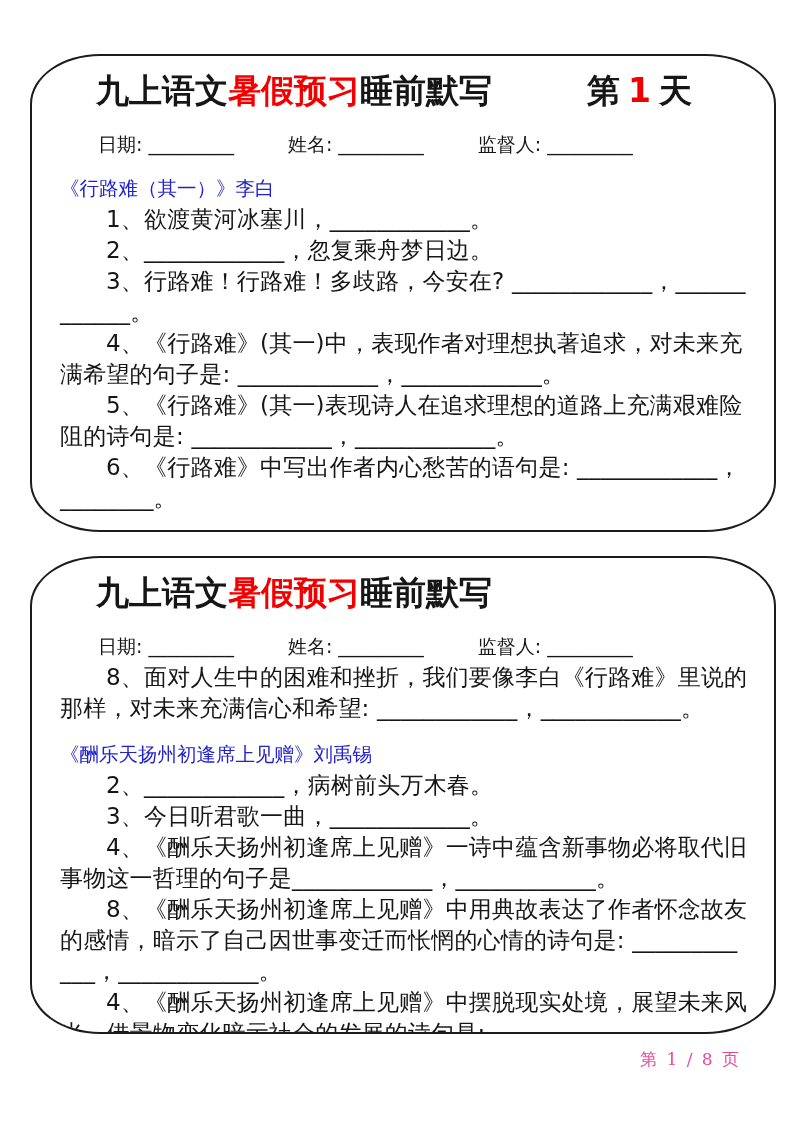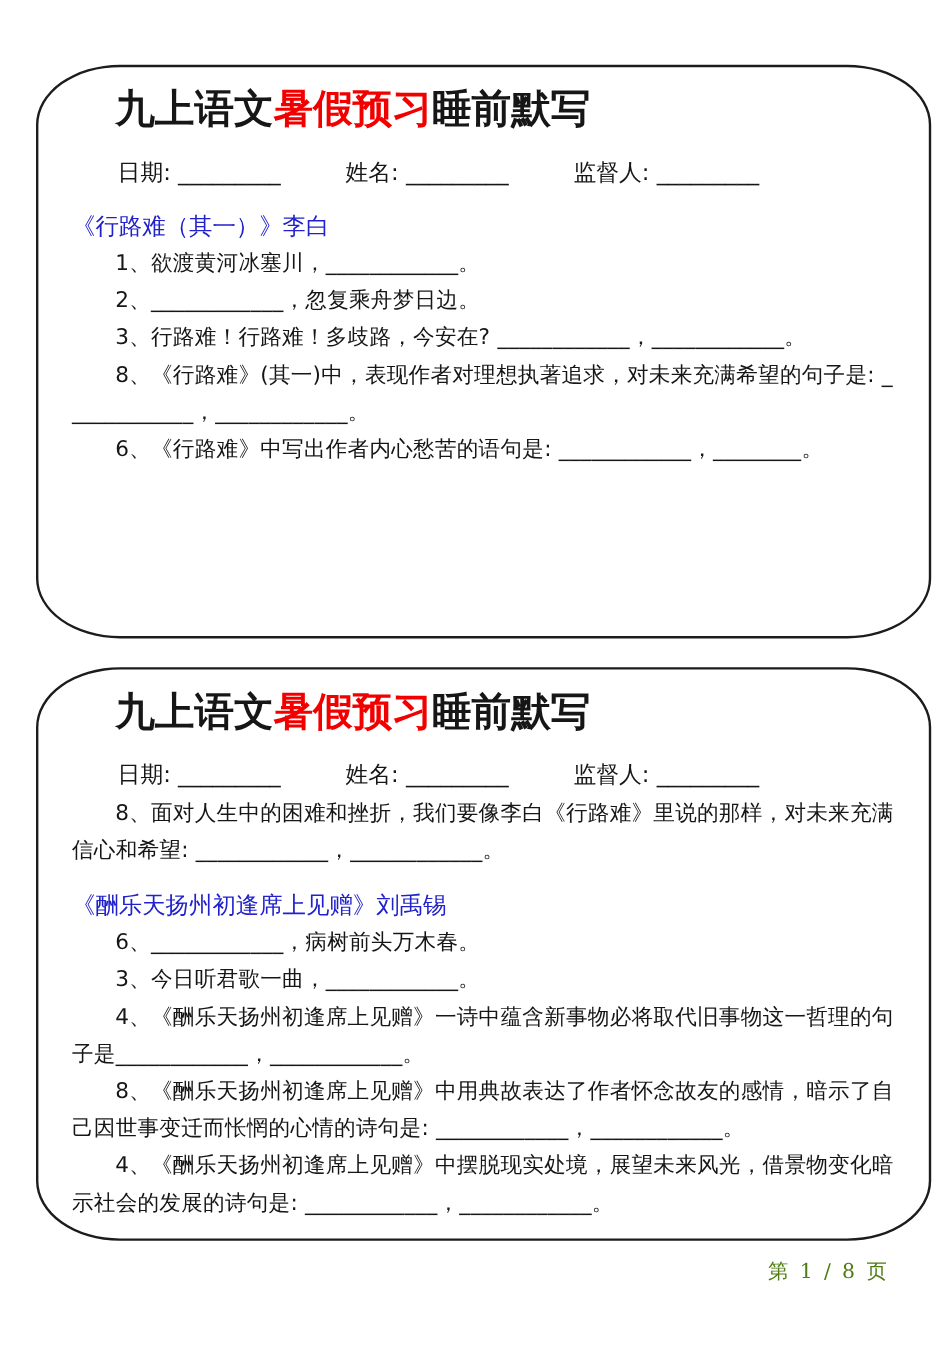--- a/index.html
+++ b/index.html
@@ -57,73 +57,75 @@
   .body{margin-top:2px;}
   .poem-title{
     color:var(--blue);
     font-size:19.5px;
     line-height:30px;
     font-weight:500;
     text-indent:0;
     margin-top:16px;
   }
   p.q{
-    font-size:18px;
+    font-size:23px;
     line-height:31px;
     text-indent:2em;
     word-break:break-all;
     letter-spacing:0.2px;
   }
   .footer{
     position:absolute;
     right:52px;
     top:1048px;
     font-size:17px;
     font-family:"DejaVu Serif","Liberation Serif",serif;
-    color:#4d7c0f;
+    color:#ec4899;
     letter-spacing:2px;
   }
 </style>
 </head>
 <body>
 
 <div class="page">
 
   <section class="card card-1">
     <h1 class="title-row">
       <span class="title-left"><span>九上语文</span><span class="hl">暑假预习</span><span>睡前默写</span></span>
+      <span class="day"><span>第</span><span class="num">1</span><span>天</span></span>
     </h1>
     <div class="meta-row">
       <span class="meta-field"><span>日期:</span><span class="blank">_________</span></span>
       <span class="meta-field"><span>姓名:</span><span class="blank">_________</span></span>
       <span class="meta-field"><span>监督人:</span><span class="blank">_________</span></span>
     </div>
     <div class="body">
       <p class="poem-title">《行路难（其一）》李白</p>
       <p class="q">1、欲渡黄河冰塞川，____________。</p>
       <p class="q">2、____________，忽复乘舟梦日边。</p>
       <p class="q">3、行路难！行路难！多歧路，今安在? ____________，____________。</p>
-      <p class="q">8、《行路难》(其一)中，表现作者对理想执著追求，对未来充满希望的句子是: ____________，____________。</p>
+      <p class="q">4、《行路难》(其一)中，表现作者对理想执著追求，对未来充满希望的句子是: ____________，____________。</p>
+      <p class="q">5、《行路难》(其一)表现诗人在追求理想的道路上充满艰难险阻的诗句是: ____________，____________。</p>
       <p class="q">6、《行路难》中写出作者内心愁苦的语句是: ____________，________。</p>
     </div>
   </section>
 
   <section class="card card-2">
     <h1 class="title-row">
       <span class="title-left"><span>九上语文</span><span class="hl">暑假预习</span><span>睡前默写</span></span>
     </h1>
     <div class="meta-row">
       <span class="meta-field"><span>日期:</span><span class="blank">_________</span></span>
       <span class="meta-field"><span>姓名:</span><span class="blank">_________</span></span>
       <span class="meta-field"><span>监督人:</span><span class="blank">_________</span></span>
     </div>
     <div class="body">
       <p class="q">8、面对人生中的困难和挫折，我们要像李白《行路难》里说的那样，对未来充满信心和希望: ____________，____________。</p>
       <p class="poem-title">《酬乐天扬州初逢席上见赠》刘禹锡</p>
-      <p class="q">6、____________，病树前头万木春。</p>
+      <p class="q">2、____________，病树前头万木春。</p>
       <p class="q">3、今日听君歌一曲，____________。</p>
       <p class="q">4、《酬乐天扬州初逢席上见赠》一诗中蕴含新事物必将取代旧事物这一哲理的句子是____________，____________。</p>
       <p class="q">8、《酬乐天扬州初逢席上见赠》中用典故表达了作者怀念故友的感情，暗示了自己因世事变迁而怅惘的心情的诗句是: ____________，____________。</p>
       <p class="q">4、《酬乐天扬州初逢席上见赠》中摆脱现实处境，展望未来风光，借景物变化暗示社会的发展的诗句是: ____________，____________。</p>
     </div>
   </section>
 
   <div class="footer">第 1 / 8 页</div>
 </div>
 

